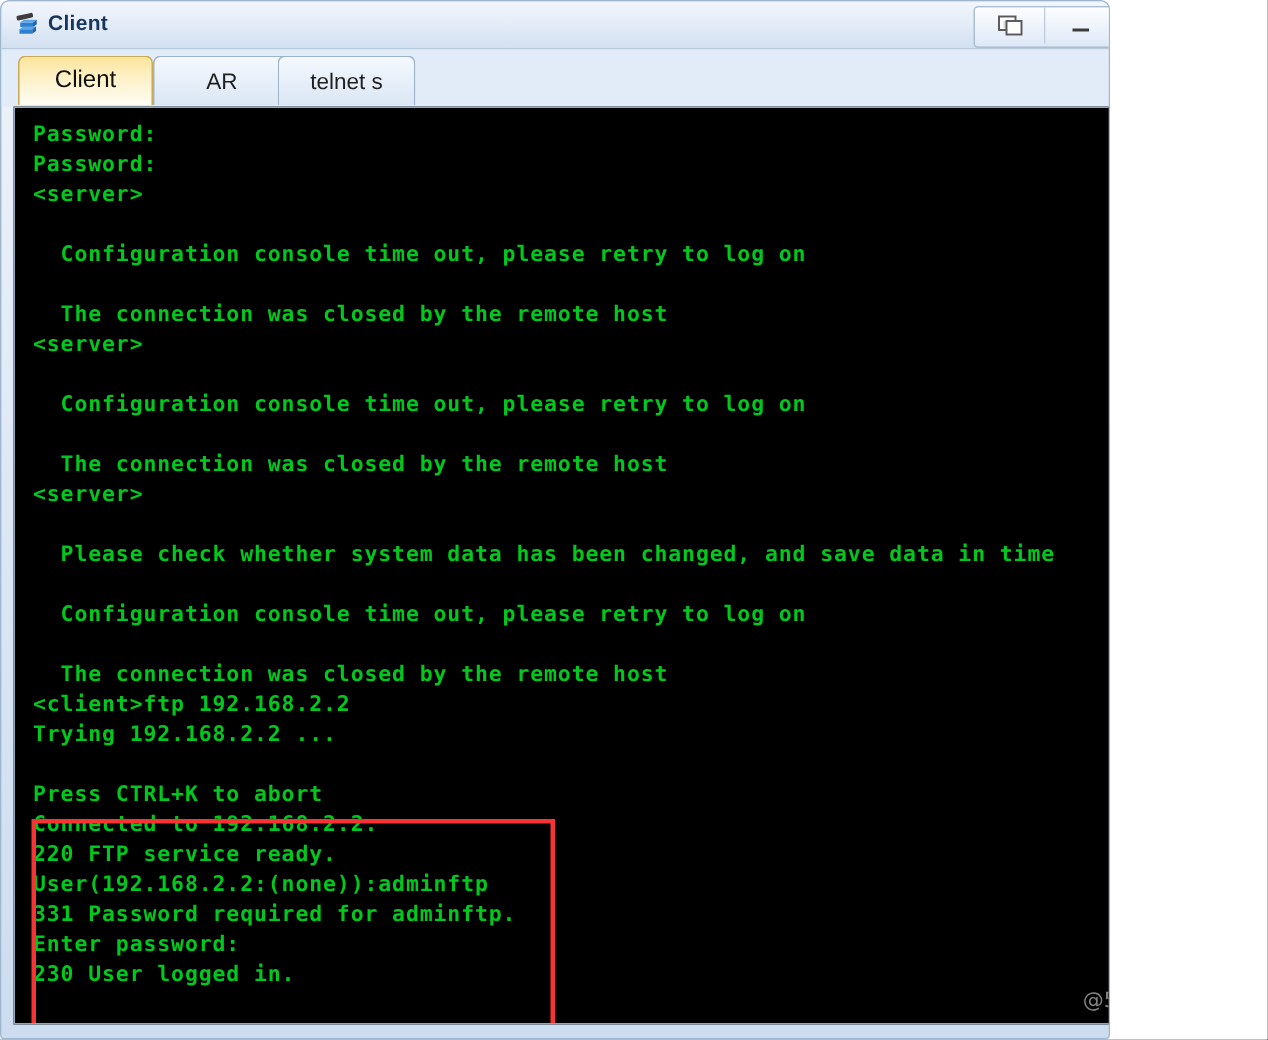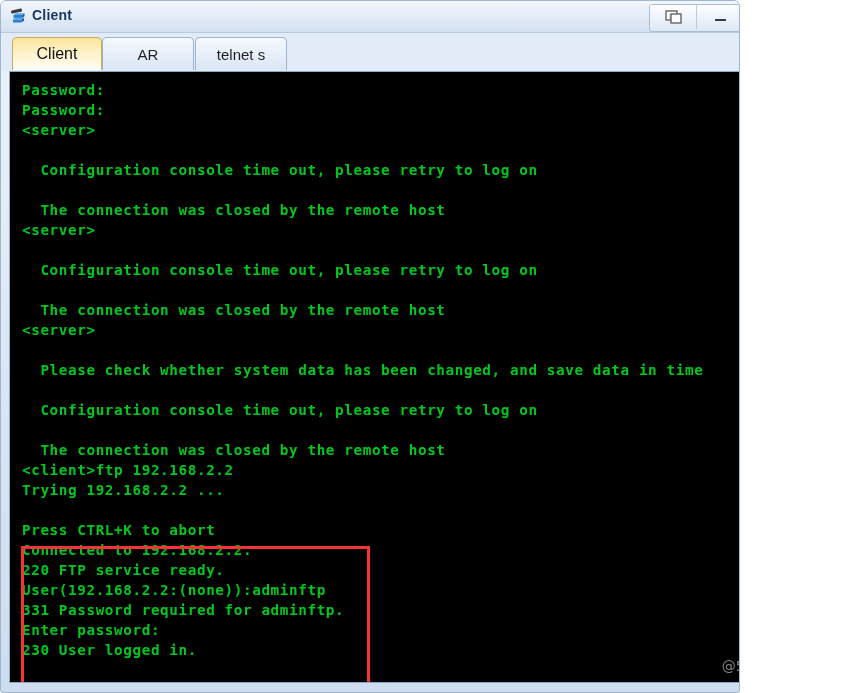--- a/index.html
+++ b/index.html
@@ -234,21 +234,21 @@
     </div>
   </div>
 
   <div class="tabstrip">
     <div class="tab active" style="left:11px; width:90px;">
       <span>Client</span>
     </div>
     <div class="tab" style="left:101px; width:92px;">
       <span>AR</span>
     </div>
-    <div class="tab" style="left:194px; width:92px;justify-content:center;">
+    <div class="tab" style="left:184px; width:92px;justify-content:center;">
       <span>telnet s</span>
     </div>
   </div>
 
   <div class="term-outer">
     <div class="term">
       <div class="term-lines" style="color: rgb(0, 201, 30);"><div>Password:</div><div>Password:</div><div>&lt;server&gt;</div><div></div><div>  Configuration console time out, please retry to log on</div><div></div><div>  The connection was closed by the remote host</div><div>&lt;server&gt;</div><div></div><div>  Configuration console time out, please retry to log on</div><div></div><div>  The connection was closed by the remote host</div><div>&lt;server&gt;</div><div></div><div>  Please check whether system data has been changed, and save data in time</div><div></div><div>  Configuration console time out, please retry to log on</div><div></div><div>  The connection was closed by the remote host</div><div>&lt;client&gt;ftp 192.168.2.2</div><div>Trying 192.168.2.2 ...</div><div></div><div>Press CTRL+K to abort</div><div>Connected to 192.168.2.2.</div><div>220 FTP service ready.</div><div>User(192.168.2.2:(none)):adminftp</div><div>331 Password required for adminftp.</div><div>Enter password:</div><div>230 User logged in.</div></div>
       <div class="redbox"></div>
     </div>
 

